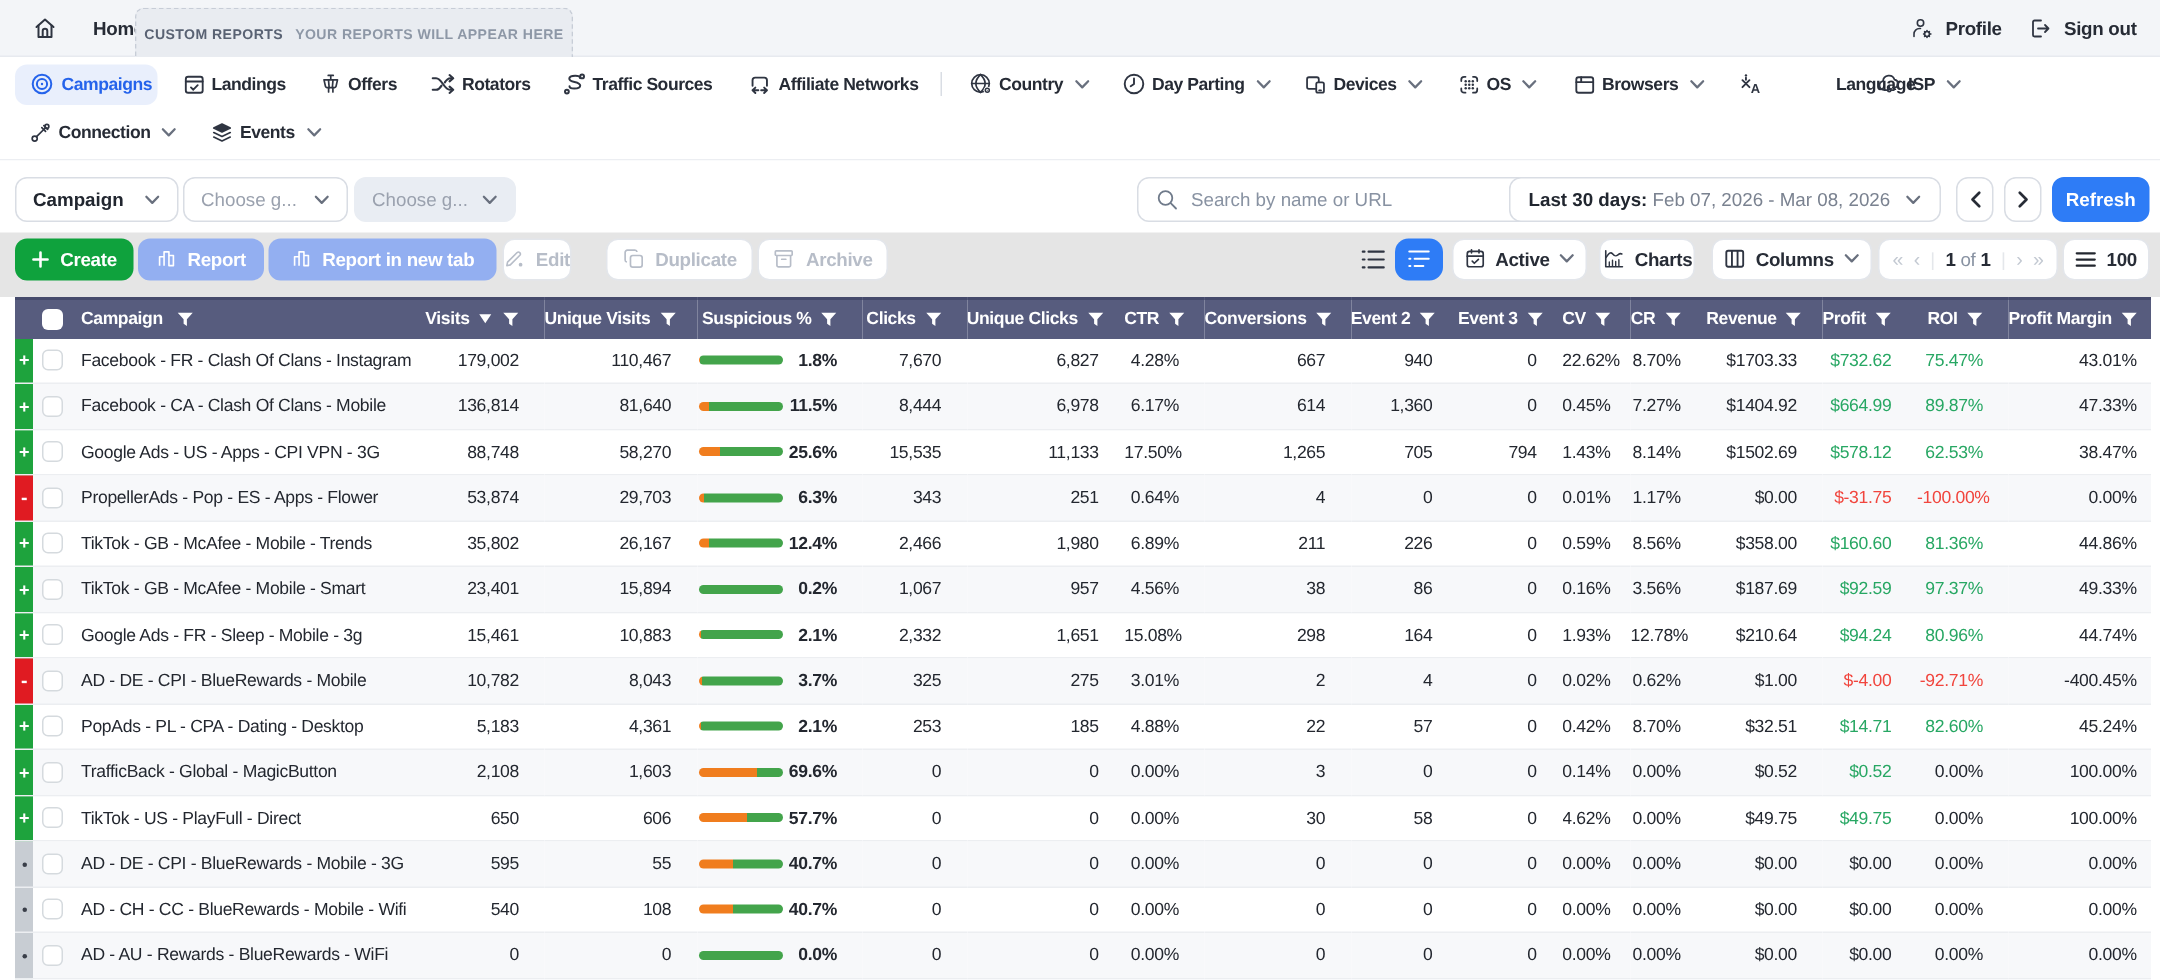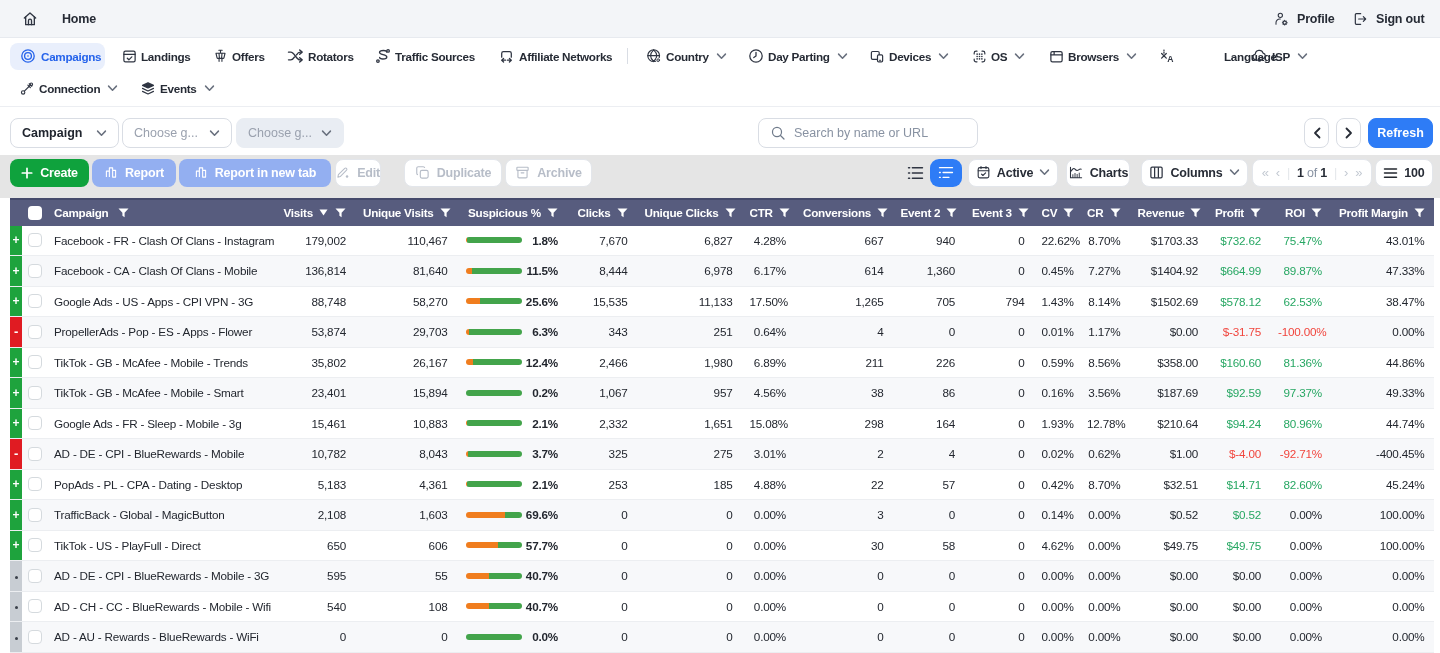--- a/index.html
+++ b/index.html
@@ -65,20 +65,24 @@
 <body>
 <div class="topbar">
   <div class="home">
       <svg width="16" height="16" viewBox="0 0 24 24" fill="none" stroke="#2f3542" stroke-width="2" stroke-linecap="round" stroke-linejoin="round">
         <path d="M3.5 10.5 L12 3 L20.5 10.5"></path>
         <path d="M5.5 9 V20.5 H18.5 V9"></path>
         <path d="M9.7 20.5 V14.5 a2.3 2.3 0 0 1 4.6 0 V20.5"></path>
       </svg>
       <span>Home</span>
     </div>
+  <div class="tab">
+      <b>CUSTOM REPORTS</b>
+      <span>YOUR REPORTS WILL APPEAR HERE</span>
+    </div>
   <div class="tr1" style="left:1273px;">
       <svg width="16" height="16" viewBox="0 0 24 24" fill="none" stroke="#2f3542" stroke-width="1.6" stroke-linecap="round" stroke-linejoin="round">
         <circle cx="11" cy="6.5" r="3.2"></circle>
         <path d="M4.5 20 v-2.5 a5.5 5.5 0 0 1 5.5 -5.5 h1"></path>
         <circle cx="17.5" cy="17.5" r="2.5"></circle>
         <path d="M17.5 14 v1 M17.5 20 v1 M14.1 17.5 h1 M20.4 17.5 h1 M15.1 15.1 l.7.7 M19.2 19.2 l.7.7 M19.9 15.1 l-.7.7 M15.8 19.2 l-.7.7"></path>
       </svg>
       <span>Profile</span>
     </div>
   <div class="tr1" style="left:1352px;">
@@ -280,26 +284,32 @@
       <svg width="11" height="7" viewBox="0 0 12 8" fill="none">
         <path d="M1.5 1.3 L6 6 L10.5 1.3" stroke="#69707e" stroke-width="1.7" stroke-linecap="round" stroke-linejoin="round"></path>
       </svg>
     </div>
   <div class="fbtn" style="left:236px; width:108px; padding:0 11px; justify-content:space-between; background:#e9edf3; border-color:#e9edf3;">
       <span style="color:#9aa1ae;">Choose g...</span>
       <svg width="11" height="7" viewBox="0 0 12 8" fill="none">
         <path d="M1.5 1.3 L6 6 L10.5 1.3" stroke="#69707e" stroke-width="1.7" stroke-linecap="round" stroke-linejoin="round"></path>
       </svg>
     </div>
-  <div class="fbtn" style="left:758px; width:220px; padding:0 11px; gap:8px;">
+  <div class="fbtn" style="left:758px; width:284px; padding:0 11px; gap:8px;">
       <svg width="16" height="16" viewBox="0 0 24 24" fill="none" stroke="#6f7a8a" stroke-width="1.8" stroke-linecap="round">
         <circle cx="10.5" cy="10.5" r="6.8"></circle>
         <path d="M15.7 15.7 L21 21"></path>
       </svg>
       <span style="color:#8892a2;">Search by name or URL</span>
+    </div>
+  <div class="fbtn" style="left:1006px; width:288px; padding:0 12px; justify-content:space-between;">
+    <span><b style="font-weight:700;">Last 30 days:</b> <span style="color:#7a8290;">Feb 07, 2026 - Mar 08, 2026</span></span>
+      <svg width="11" height="7" viewBox="0 0 12 8" fill="none">
+        <path d="M1.5 1.3 L6 6 L10.5 1.3" stroke="#69707e" stroke-width="1.7" stroke-linecap="round" stroke-linejoin="round"></path>
+      </svg>
     </div>
   <div class="fbtn" style="left:1304px; width:25px; justify-content:center; font-weight:700;">
       <svg width="8" height="12" viewBox="0 0 8 12" fill="none">
         <path d="M6.5 1.5 L2 6 L6.5 10.5" stroke="#272c36" stroke-width="1.8" stroke-linecap="round" stroke-linejoin="round"></path>
       </svg>
     </div>
   <div class="fbtn" style="left:1336px; width:25px; justify-content:center; font-weight:700;">
       <svg width="8" height="12" viewBox="0 0 8 12" fill="none">
         <path d="M1.5 1.5 L6 6 L1.5 10.5" stroke="#272c36" stroke-width="1.8" stroke-linecap="round" stroke-linejoin="round"></path>
       </svg>

